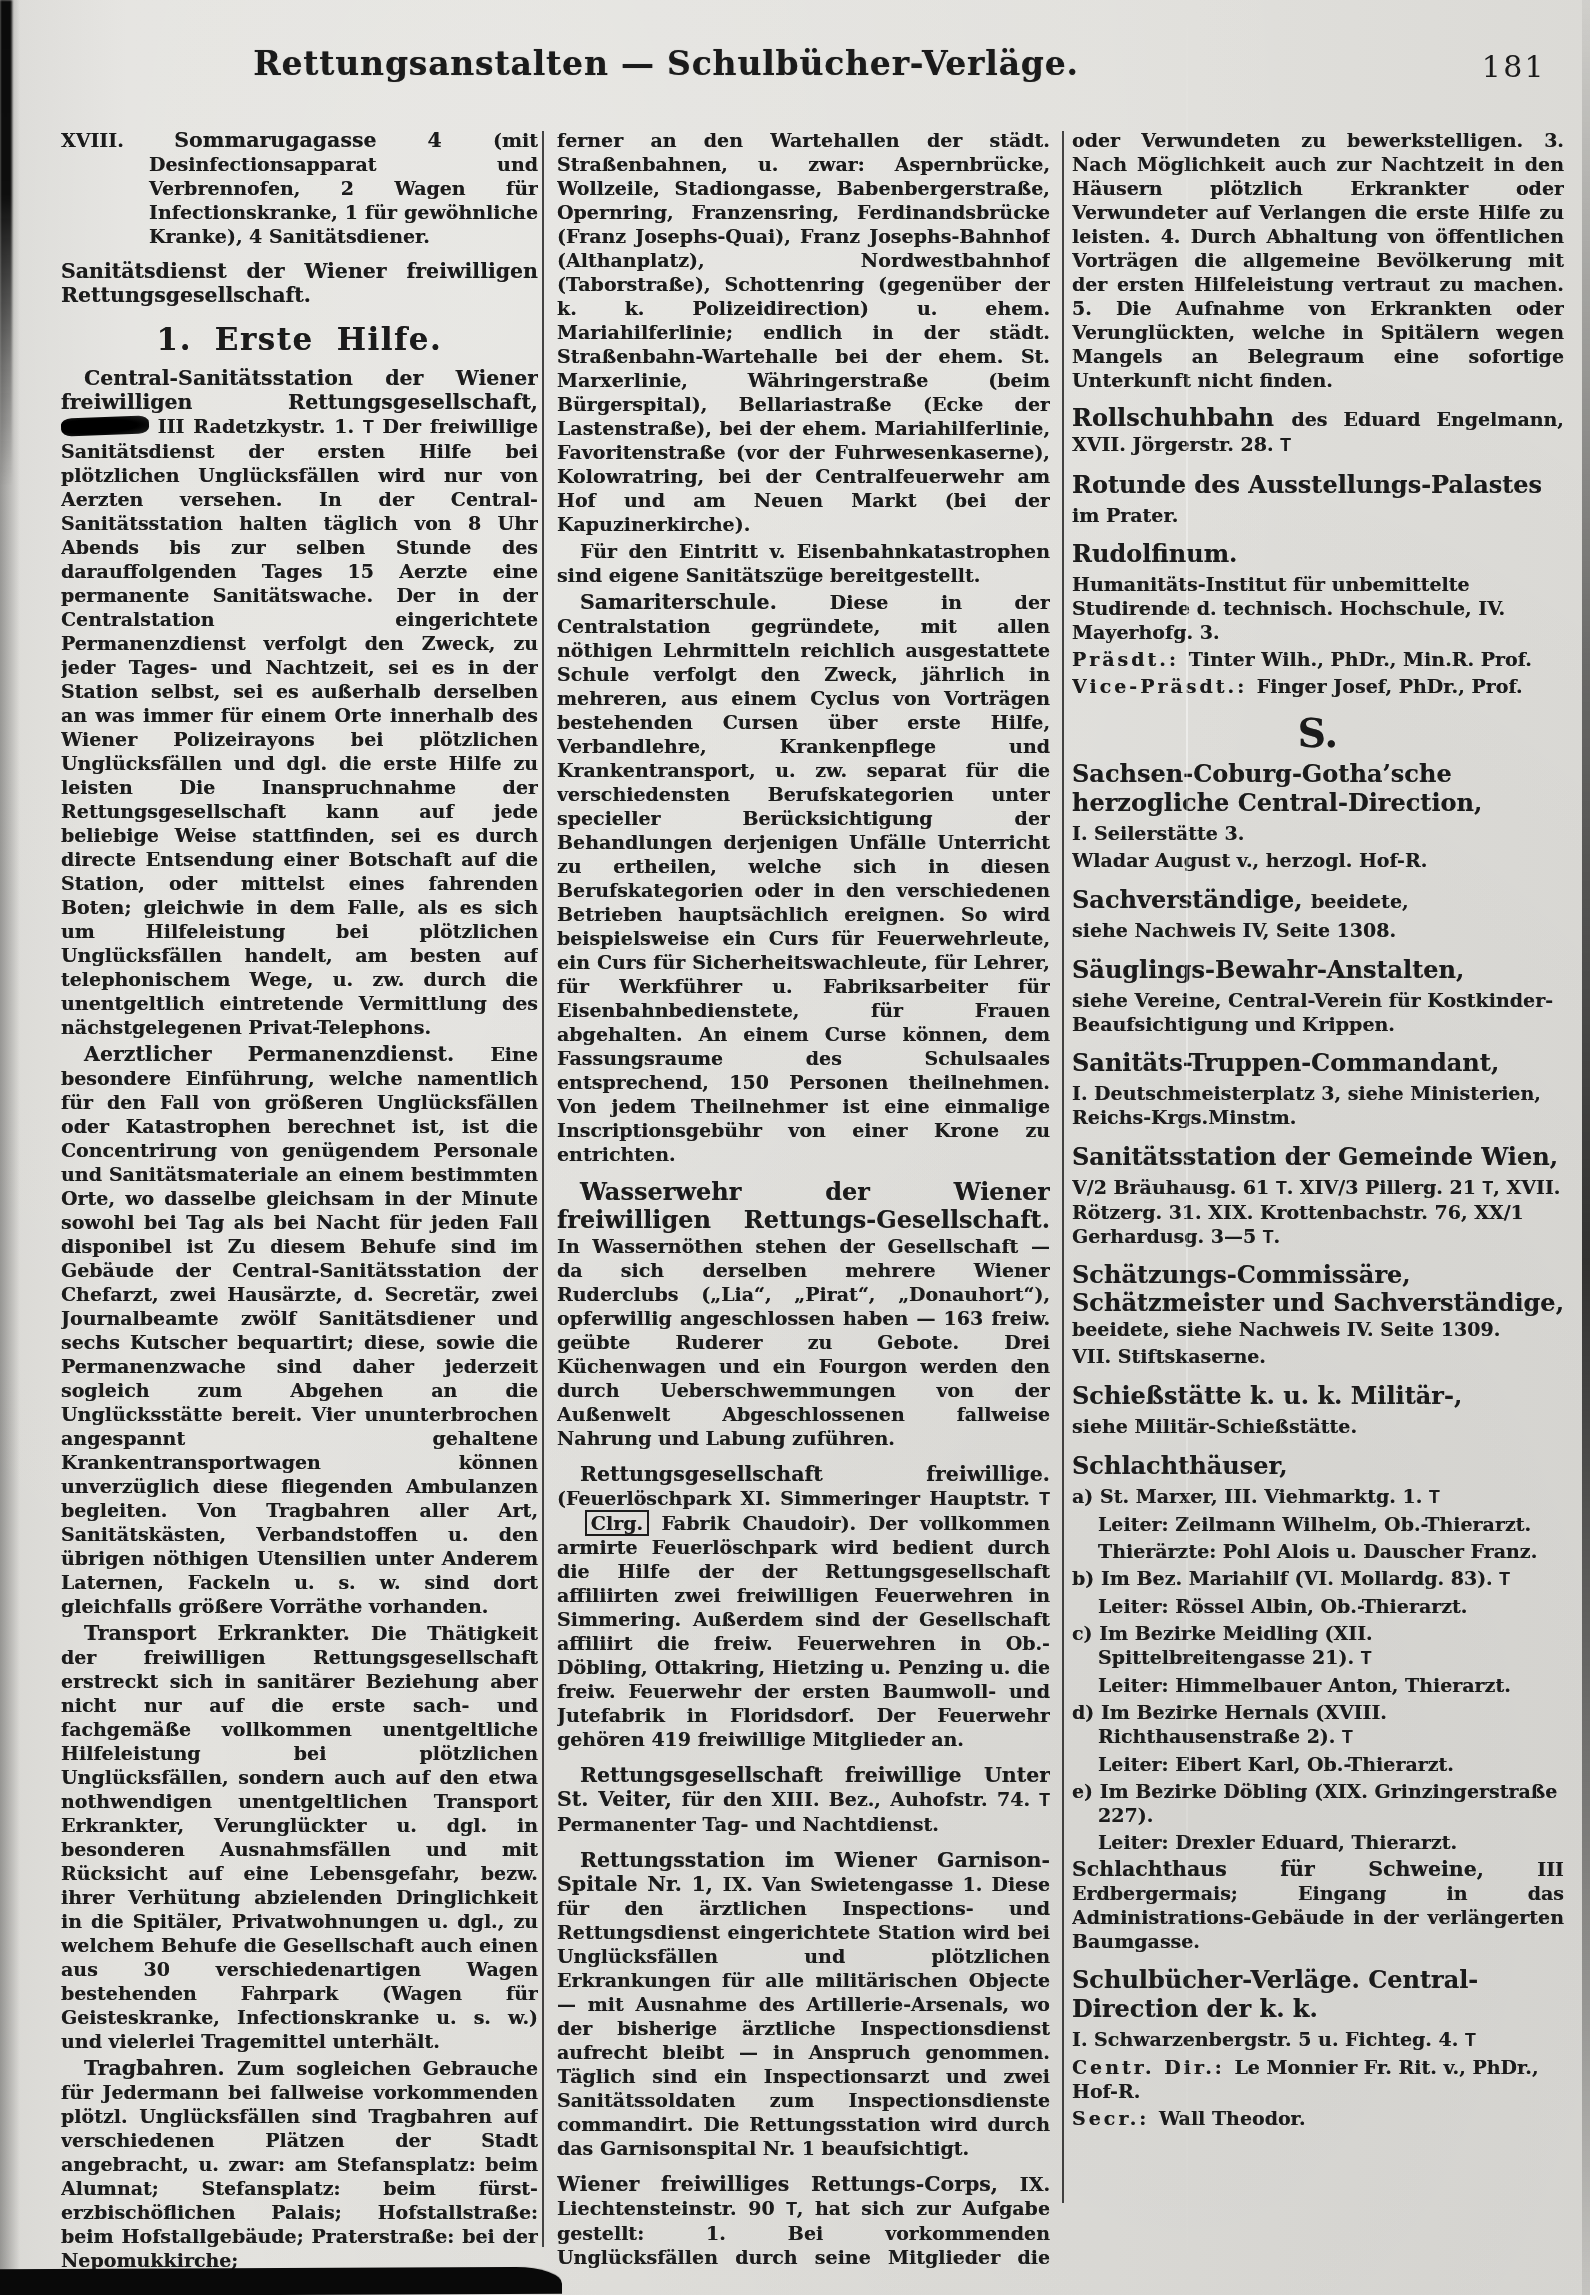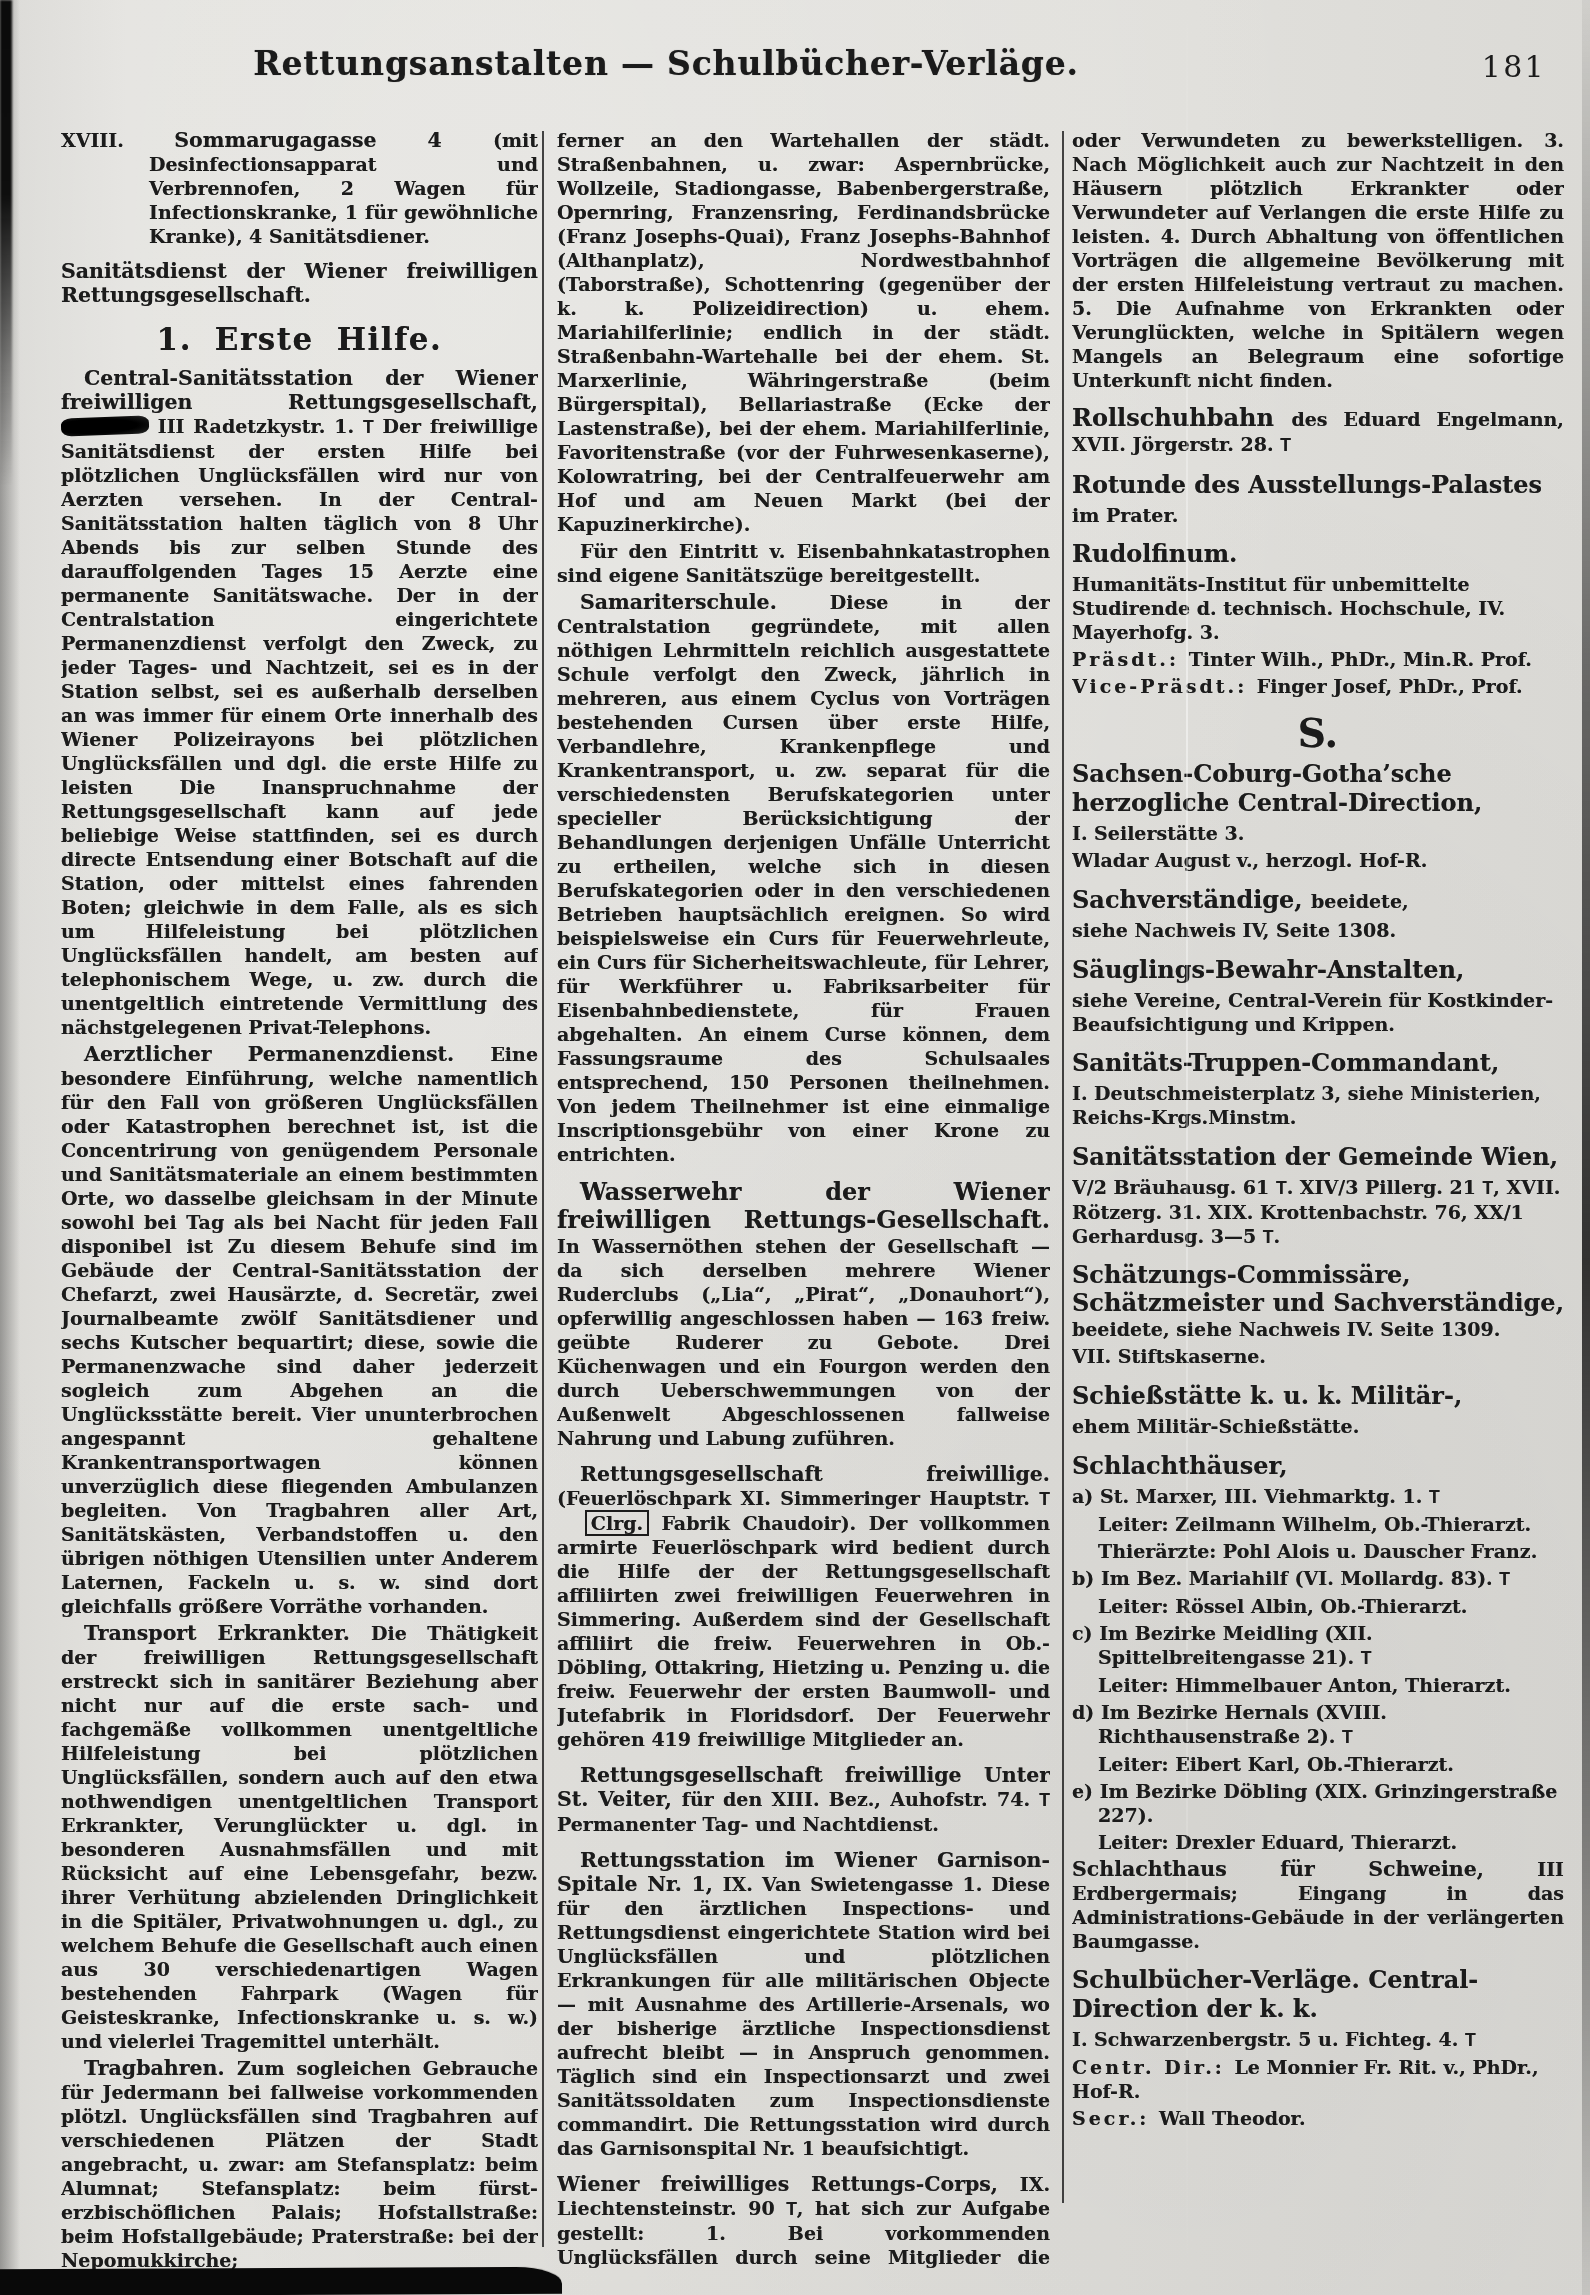--- a/index.html
+++ b/index.html
@@ -119,21 +119,21 @@
       <div class="blk line"><span class="sg-n">siehe Nachweis IV, Seite 1308.</span></div>
       <div class="blk head"><span class="sg-H">Säuglings-Bewahr-Anstalten,</span></div>
       <div class="blk line"><span class="sg-n">siehe Vereine, Central-Verein für Kostkinder-Beaufsichtigung und Krippen.</span></div>
       <div class="blk head"><span class="sg-H">Sanitäts-Truppen-Commandant,</span></div>
       <div class="blk line"><span class="sg-n">I. Deutschmeisterplatz 3, siehe Ministerien, Reichs-Krgs.Minstm.</span></div>
       <div class="blk head"><span class="sg-H">Sanitätsstation der Gemeinde Wien,</span></div>
       <div class="blk line"><span class="sg-n">V/2 Bräuhausg. 61 </span><span class="sg-t">T</span><span class="sg-n">. XIV/3 Pillerg. 21 </span><span class="sg-t">T</span><span class="sg-n">, XVII. Rötzerg. 31. XIX. Krottenbachstr. 76, XX/1 Gerhardusg. 3—5 </span><span class="sg-t">T</span><span class="sg-n">.</span></div>
       <div class="blk para gap"><span class="sg-H">Schätzungs-Commissäre, Schätzmeister und Sachverständige, </span><span class="sg-n">beeidete, siehe Nachweis IV. Seite 1309.</span></div>
       <div class="blk line"><span class="sg-n">VII. Stiftskaserne.</span></div>
       <div class="blk head"><span class="sg-H">Schießstätte k. u. k. Militär-,</span></div>
-      <div class="blk line"><span class="sg-n">ehem Militär-Schießstätte.</span></div>
+      <div class="blk line"><span class="sg-n">siehe Militär-Schießstätte.</span></div>
       <div class="blk head"><span class="sg-H">Schlachthäuser,</span></div>
       <div class="blk sub"><span class="sg-n">a) St. Marxer, III. Viehmarktg. 1. </span><span class="sg-t">T</span></div>
       <div class="blk subline"><span class="sg-n">Leiter: Zeilmann Wilhelm, Ob.-Thierarzt.</span></div>
       <div class="blk subline"><span class="sg-n">Thierärzte: Pohl Alois u. Dauscher Franz.</span></div>
       <div class="blk sub"><span class="sg-n">b) Im Bez. Mariahilf (VI. Mollardg. 83). </span><span class="sg-t">T</span></div>
       <div class="blk subline"><span class="sg-n">Leiter: Rössel Albin, Ob.-Thierarzt.</span></div>
       <div class="blk sub"><span class="sg-n">c) Im Bezirke Meidling (XII. Spittelbreitengasse 21). </span><span class="sg-t">T</span></div>
       <div class="blk subline"><span class="sg-n">Leiter: Himmelbauer Anton, Thierarzt.</span></div>
       <div class="blk sub"><span class="sg-n">d) Im Bezirke Hernals (XVIII. Richthausenstraße 2). </span><span class="sg-t">T</span></div>
       <div class="blk subline"><span class="sg-n">Leiter: Eibert Karl, Ob.-Thierarzt.</span></div>

